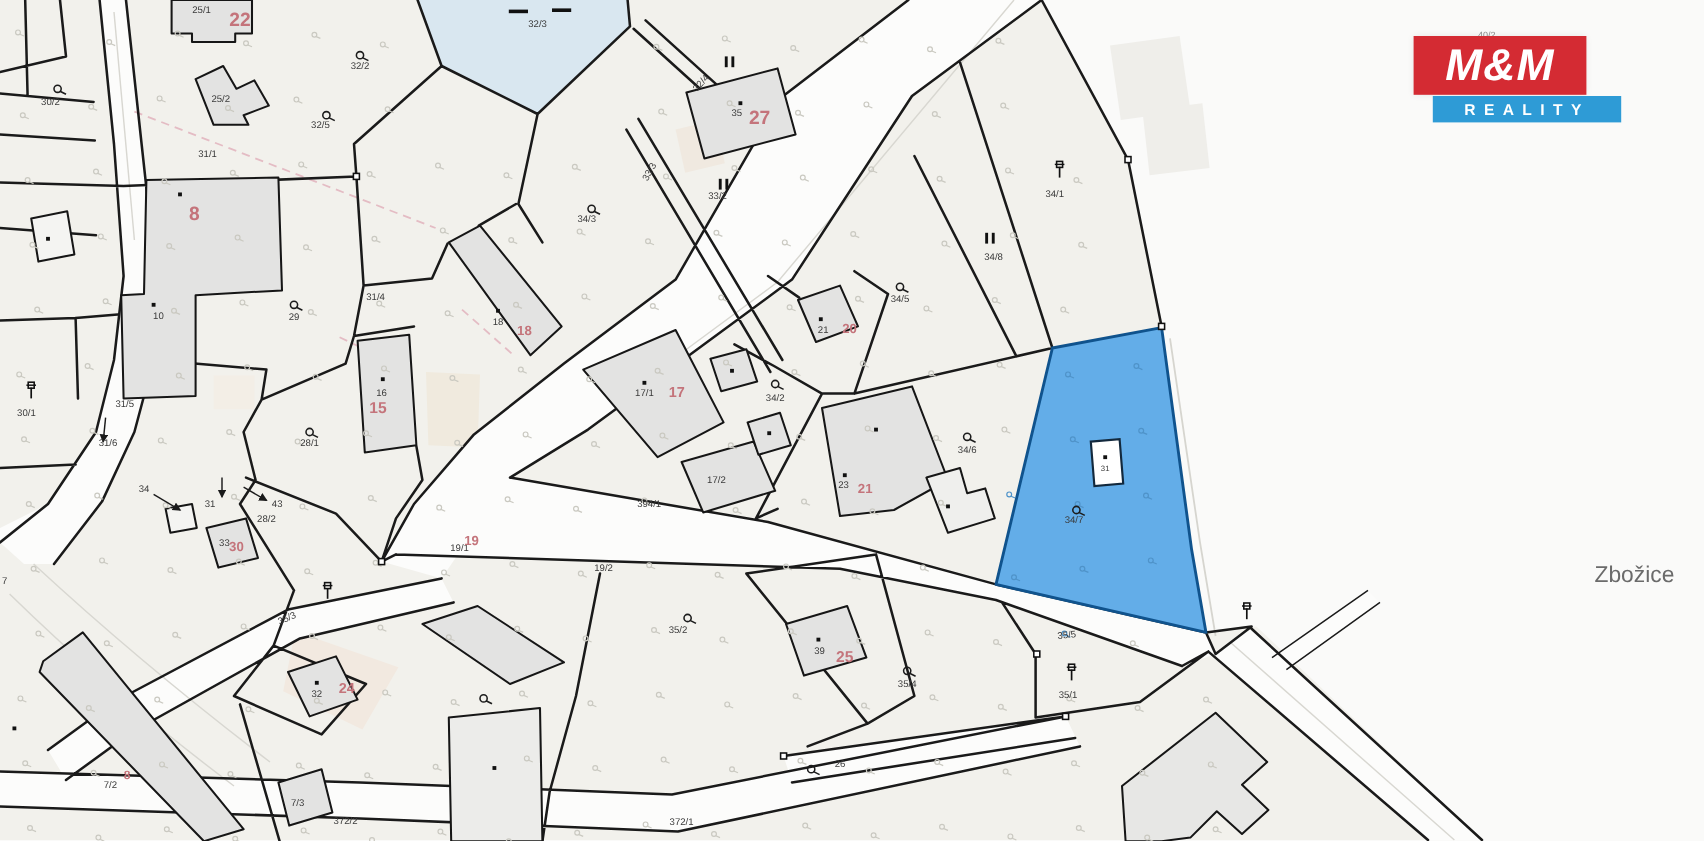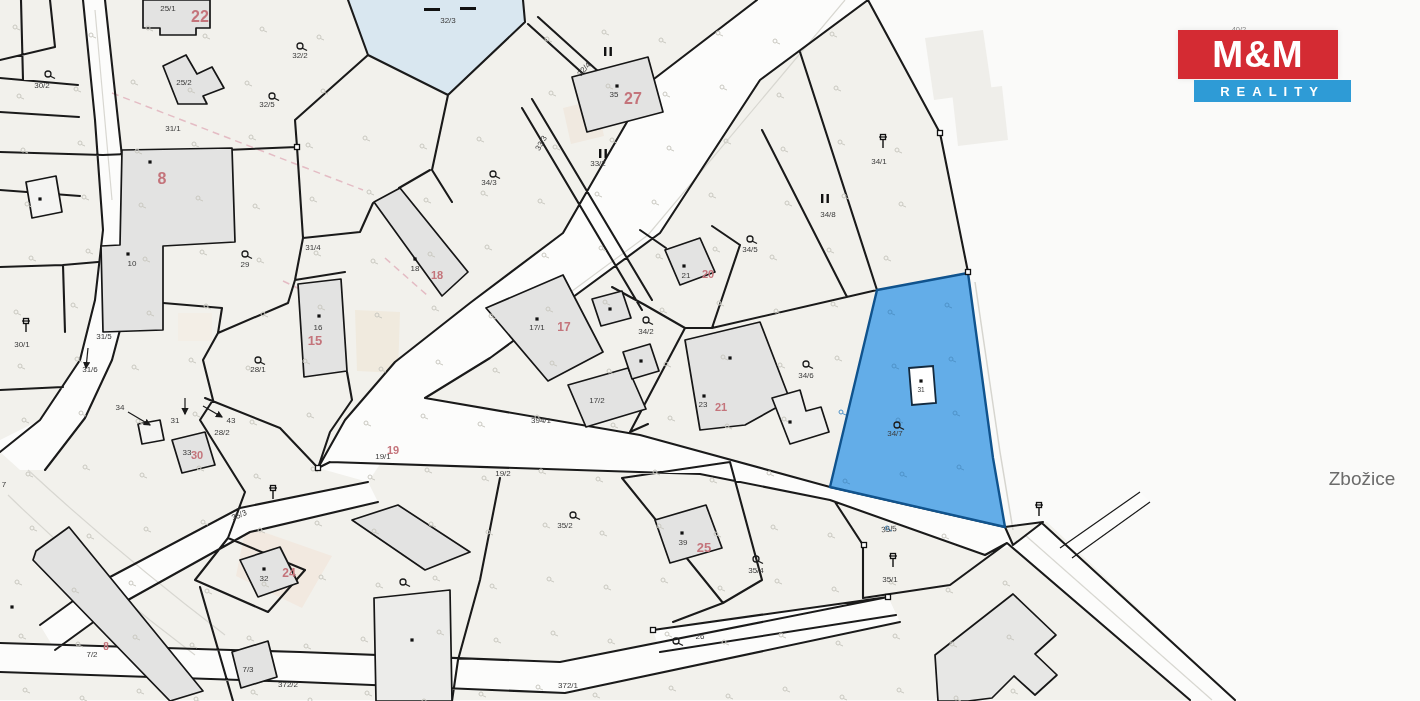--- a/index.html
+++ b/index.html
@@ -1,21 +1,21 @@
 <!DOCTYPE html>
 <html><head>
 <meta charset="utf-8">
 <style>
   html,body{margin:0;padding:0;background:#fafaf9;}
   body{font-family:"Liberation Sans", sans-serif;}
   #stage{position:relative;width:1420px;height:701px;overflow:hidden;background:#fafaf9;}
   #mapsvg{position:absolute;left:0;top:0;}
   .logo{position:absolute;left:1178px;top:30px;width:170px;}
-  .logo-red{width:160px;height:49px;background:#d42b33;color:#fff;display:flex;align-items:center;justify-content:center;
-    font-weight:bold;font-size:37px;letter-spacing:1px;box-shadow:0 0 6px rgba(0,0,0,0.08);}
+  .logo-red{width:144px;height:49px;background:#d42b33;color:#fff;display:flex;align-items:center;justify-content:center;
+    font-weight:bold;font-style:italic;font-size:37px;letter-spacing:1px;box-shadow:0 0 6px rgba(0,0,0,0.08);}
   .logo-blue{width:157px;height:22px;background:#2e9bd6;color:#fff;display:flex;align-items:center;justify-content:center;
     font-weight:bold;font-size:13px;letter-spacing:7px;margin-top:1px;margin-left:16px;}
   text{font-family:"Liberation Sans", sans-serif;}
 </style>
 </head>
 <body>
 
 <div id="stage">
   <svg id="mapsvg" width="1420" height="701" viewBox="0 0 1420 701">
     <defs>

